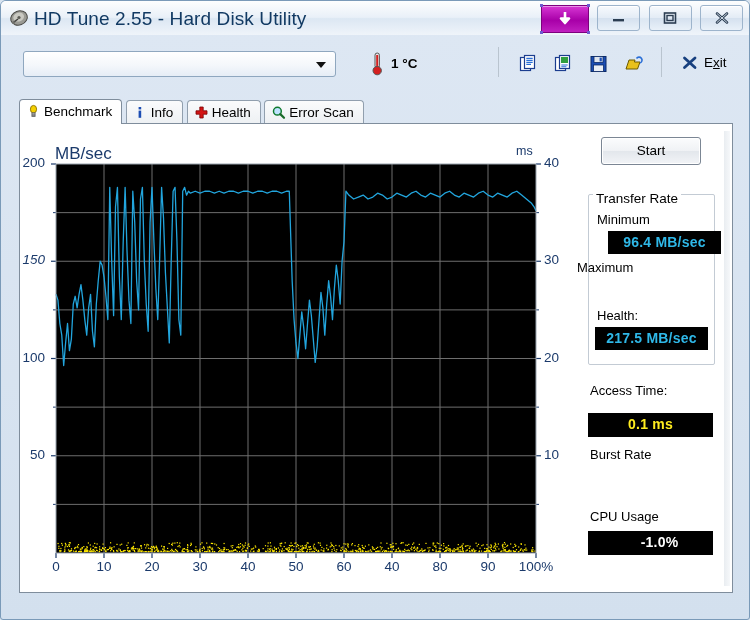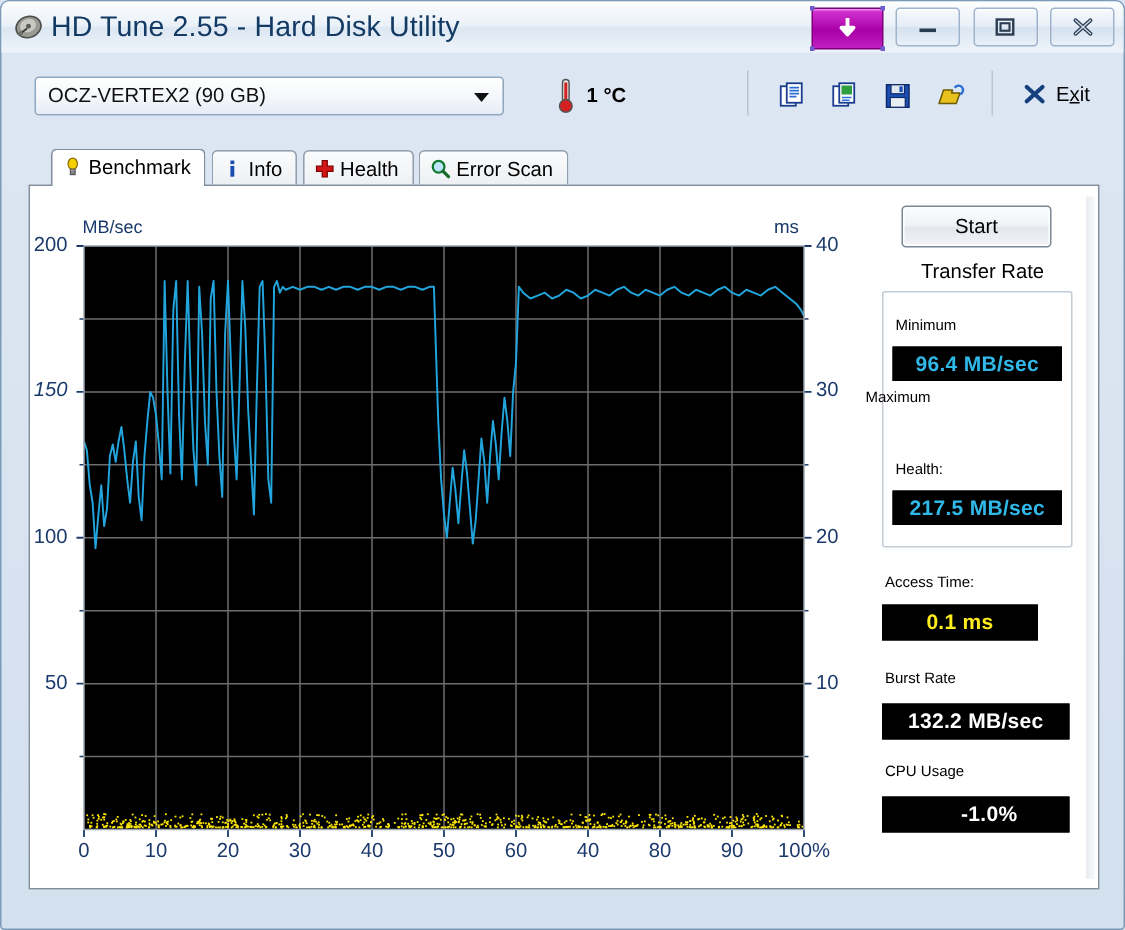--- a/index.html
+++ b/index.html
@@ -75,21 +75,21 @@
   .tbicon{position:absolute;top:19px;width:20px;height:20px;}
   .exit-btn{position:absolute;top:19px;left:681px;height:20px;}
   .exit-x{position:absolute;left:0;top:1px;}
   .exit-label{
     position:absolute;left:22px;top:1px;font-size:13.5px;color:#000;
     white-space:nowrap;
   }
   .exit-label u{text-decoration:underline;}
 
   
-  .tabstrip{position:absolute;left:33px;top:98px;height:25px;}
+  .tabstrip{position:absolute;left:18px;top:98px;height:25px;}
   .tab{
     position:relative;display:inline-block;height:24px;vertical-align:bottom;
     background:linear-gradient(180deg,#fafbfc 0%,#edf0f3 100%);
     border:1px solid #919fae;border-bottom:none;
     border-radius:4px 4px 0 0;margin-right:-1px;
     box-sizing:border-box;padding:0 9px 0 24px;
   }
   .tab.active{
     height:25px;background:#ffffff;z-index:5;
     border-color:#7f8d9c;
@@ -99,43 +99,43 @@
   .tab .ticon{position:absolute;left:6px;top:4px;width:15px;height:15px;}
 
   
   .panel{
     position:absolute;left:18px;top:122px;width:714px;height:470px;
     background:#ffffff;border:1px solid #7f8d9c;box-sizing:border-box;
   }
 
   
   .chart-host{position:absolute;left:0;top:0;width:562px;height:450px;}
-  .axis-title-l{position:absolute;left:54px;top:143px;font-size:12px;color:#1b3a6b;}
+  .axis-title-l{position:absolute;left:54px;top:143px;font-size:17px;color:#1b3a6b;}
   .axis-title-r{position:absolute;left:515px;top:143px;font-size:12.5px;color:#1b3a6b;}
   .ylab{position:absolute;font-size:13.5px;color:#1b3a6b;text-align:right;width:34px;}
   .ylabR{position:absolute;font-size:13.5px;color:#1b3a6b;text-align:left;width:34px;}
   .xlab{position:absolute;font-size:13.5px;color:#1b3a6b;text-align:center;width:44px;}
 
   
   .start-btn{
     position:absolute;left:600px;top:136px;width:100px;height:28px;
     background:linear-gradient(180deg,#fbfcfd 0%,#f0f2f5 48%,#e3e7ec 52%,#f2f4f7 100%);
     border:1px solid #7b8694;border-radius:3px;box-sizing:border-box;
     box-shadow:inset 0 0 0 1px #ffffff;
     font-size:13.5px;color:#000;line-height:26px;text-align:center;
   }
   .group{
     position:absolute;left:587px;top:193px;width:127px;height:171px;
     border:1px solid #c3cbd4;border-radius:2px;box-sizing:border-box;
   }
   .group-title{
-    position:absolute;left:592px;top:172px;background:#ffffff;
-    padding:0 3px;font-size:13.5px;color:#000;margin-left:18px;
-  }
-  .fieldlabel{position:absolute;font-size:10px;color:#000;white-space:nowrap;}
+    position:absolute;left:592px;top:190px;background:#ffffff;
+    padding:0 3px;font-size:13.5px;color:#000;
+  }
+  .fieldlabel{position:absolute;font-size:13px;color:#000;white-space:nowrap;}
   .lcd{
     position:absolute;background:#000000;border:1px solid #000;
     box-sizing:border-box;text-align:center;
     font-size:14px;font-weight:bold;line-height:21px;
     letter-spacing:.2px;
   }
   .lcd.cyan{color:#2fb8e8;}
   .lcd.yellow{color:#ffec1f;}
   .lcd.white{color:#ffffff;}
   .vsep{
@@ -185,21 +185,20 @@
           <path d="M3 2.5 L13 11.5 M13 2.5 L3 11.5" stroke="#2b3d52" stroke-width="2.6" stroke-linecap="round"></path>
           <path d="M3 2.5 L13 11.5 M13 2.5 L3 11.5" stroke="#ccd8e4" stroke-width="1" stroke-linecap="round"></path>
         </svg>
       </span>
     </span>
   </div>
 
   <div class="toolbar">
 
     <div class="drive-select">
-      <span class="val">OCZ-VERTEX2 (90 GB)</span>
       <span class="arrow"></span>
     </div>
 
     <div class="temp-wrap">
       <span class="thermo">
         <svg width="16" height="26" viewBox="0 0 16 26">
           <rect x="6" y="2" width="4.4" height="15" rx="2.2" fill="#e8e8e8" stroke="#555" stroke-width="1"></rect>
           <rect x="7.2" y="4" width="2" height="12" fill="#d42020"></rect>
           <circle cx="8.2" cy="19.6" r="4.2" fill="#d42020" stroke="#555" stroke-width="1"></circle>
         </svg>
@@ -1282,30 +1281,29 @@
       <div class="xlab" style="left: 465px; top: 558px;">90</div>
       <div class="xlab" style="left: 513px; top: 558px;">100%</div>
     </div>
 
   <div class="start-btn">Start</div>
 
   <div class="group"></div>
   <div class="group-title">Transfer Rate</div>
 
   <div class="fieldlabel" style="left:596px;top:211px;">Minimum</div>
-  <div class="lcd cyan" style="left:594px;top:230px;width:113px;height:23px;">96.4 MB/sec</div>
+  <div class="lcd cyan" style="left:607px;top:230px;width:113px;height:23px;">96.4 MB/sec</div>
 
   <div class="fieldlabel" style="left:576px;top:259px;">Maximum</div>
 
   <div class="fieldlabel" style="left:596px;top:307px;">Health:</div>
   <div class="lcd cyan" style="left:594px;top:326px;width:113px;height:23px;">217.5 MB/sec</div>
 
   <div class="fieldlabel" style="left:589px;top:382px;">Access Time:</div>
-  <div class="lcd yellow" style="left:587px;top:402px;width:104px;height:24px;">0.1 ms</div>
+  <div class="lcd yellow" style="left:587px;top:412px;width:125px;height:24px;">0.1 ms</div>
 
   <div class="fieldlabel" style="left:589px;top:446px;">Burst Rate</div>
-  <div class="lcd white" style="left:587px;top:468px;width:125px;height:24px;">132.2 MB/sec</div>
 
   <div class="fieldlabel" style="left:589px;top:508px;">CPU Usage</div>
   <div class="lcd white" style="left:587px;top:530px;width:125px;height:24px;padding-left:18px;">-1.0%</div>
 
   <div class="vsep"></div>
 </div>
 
 </body></html>

